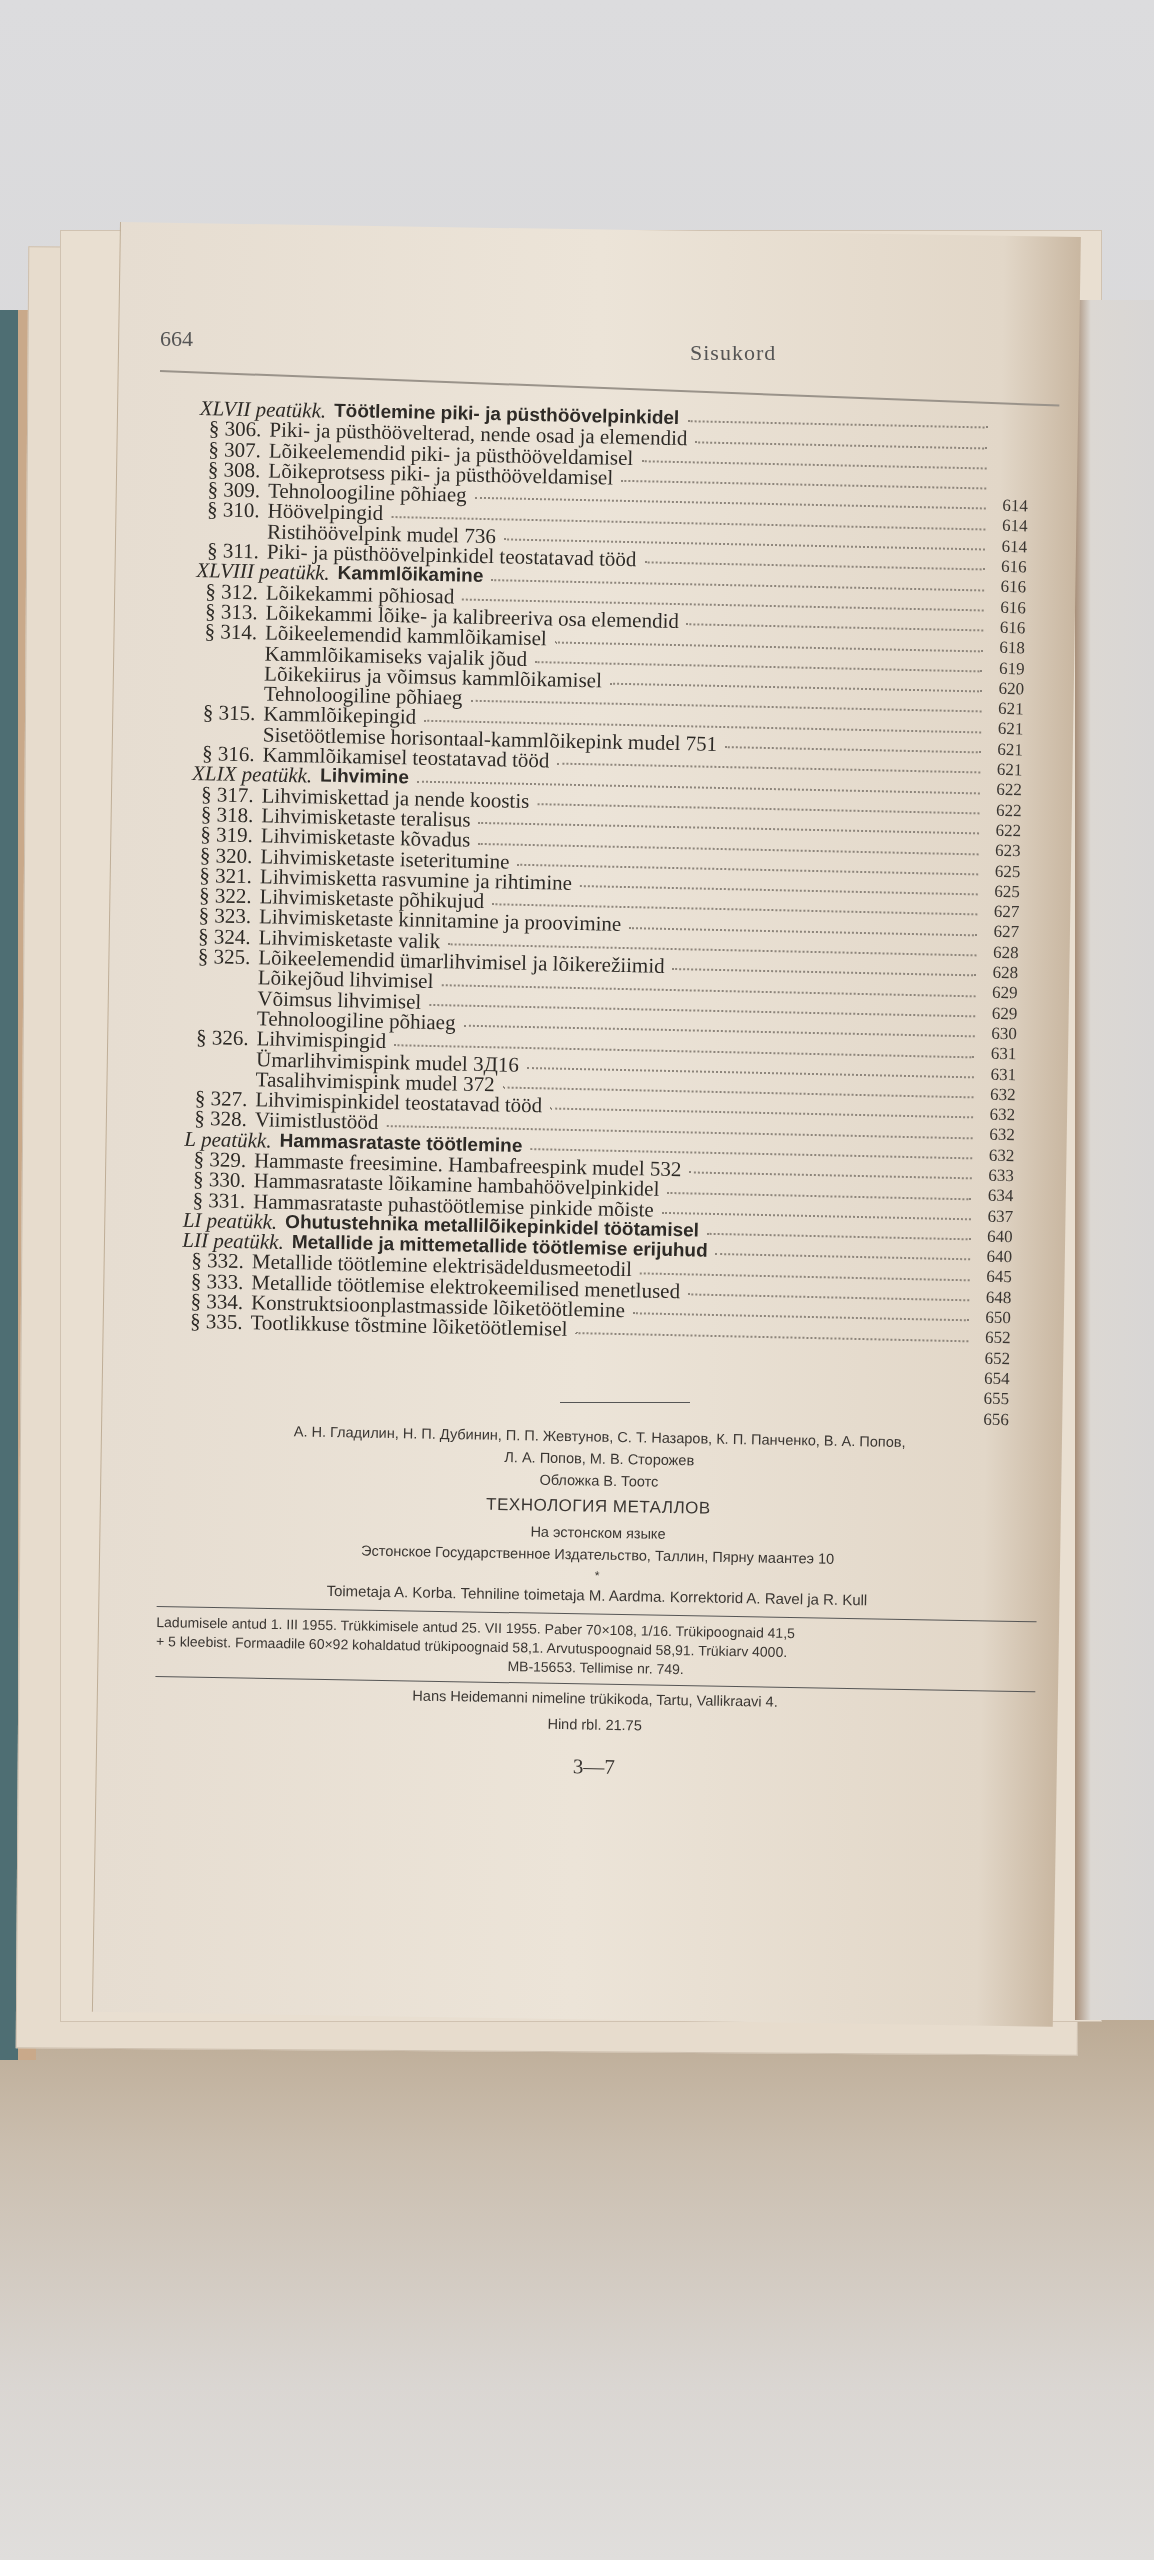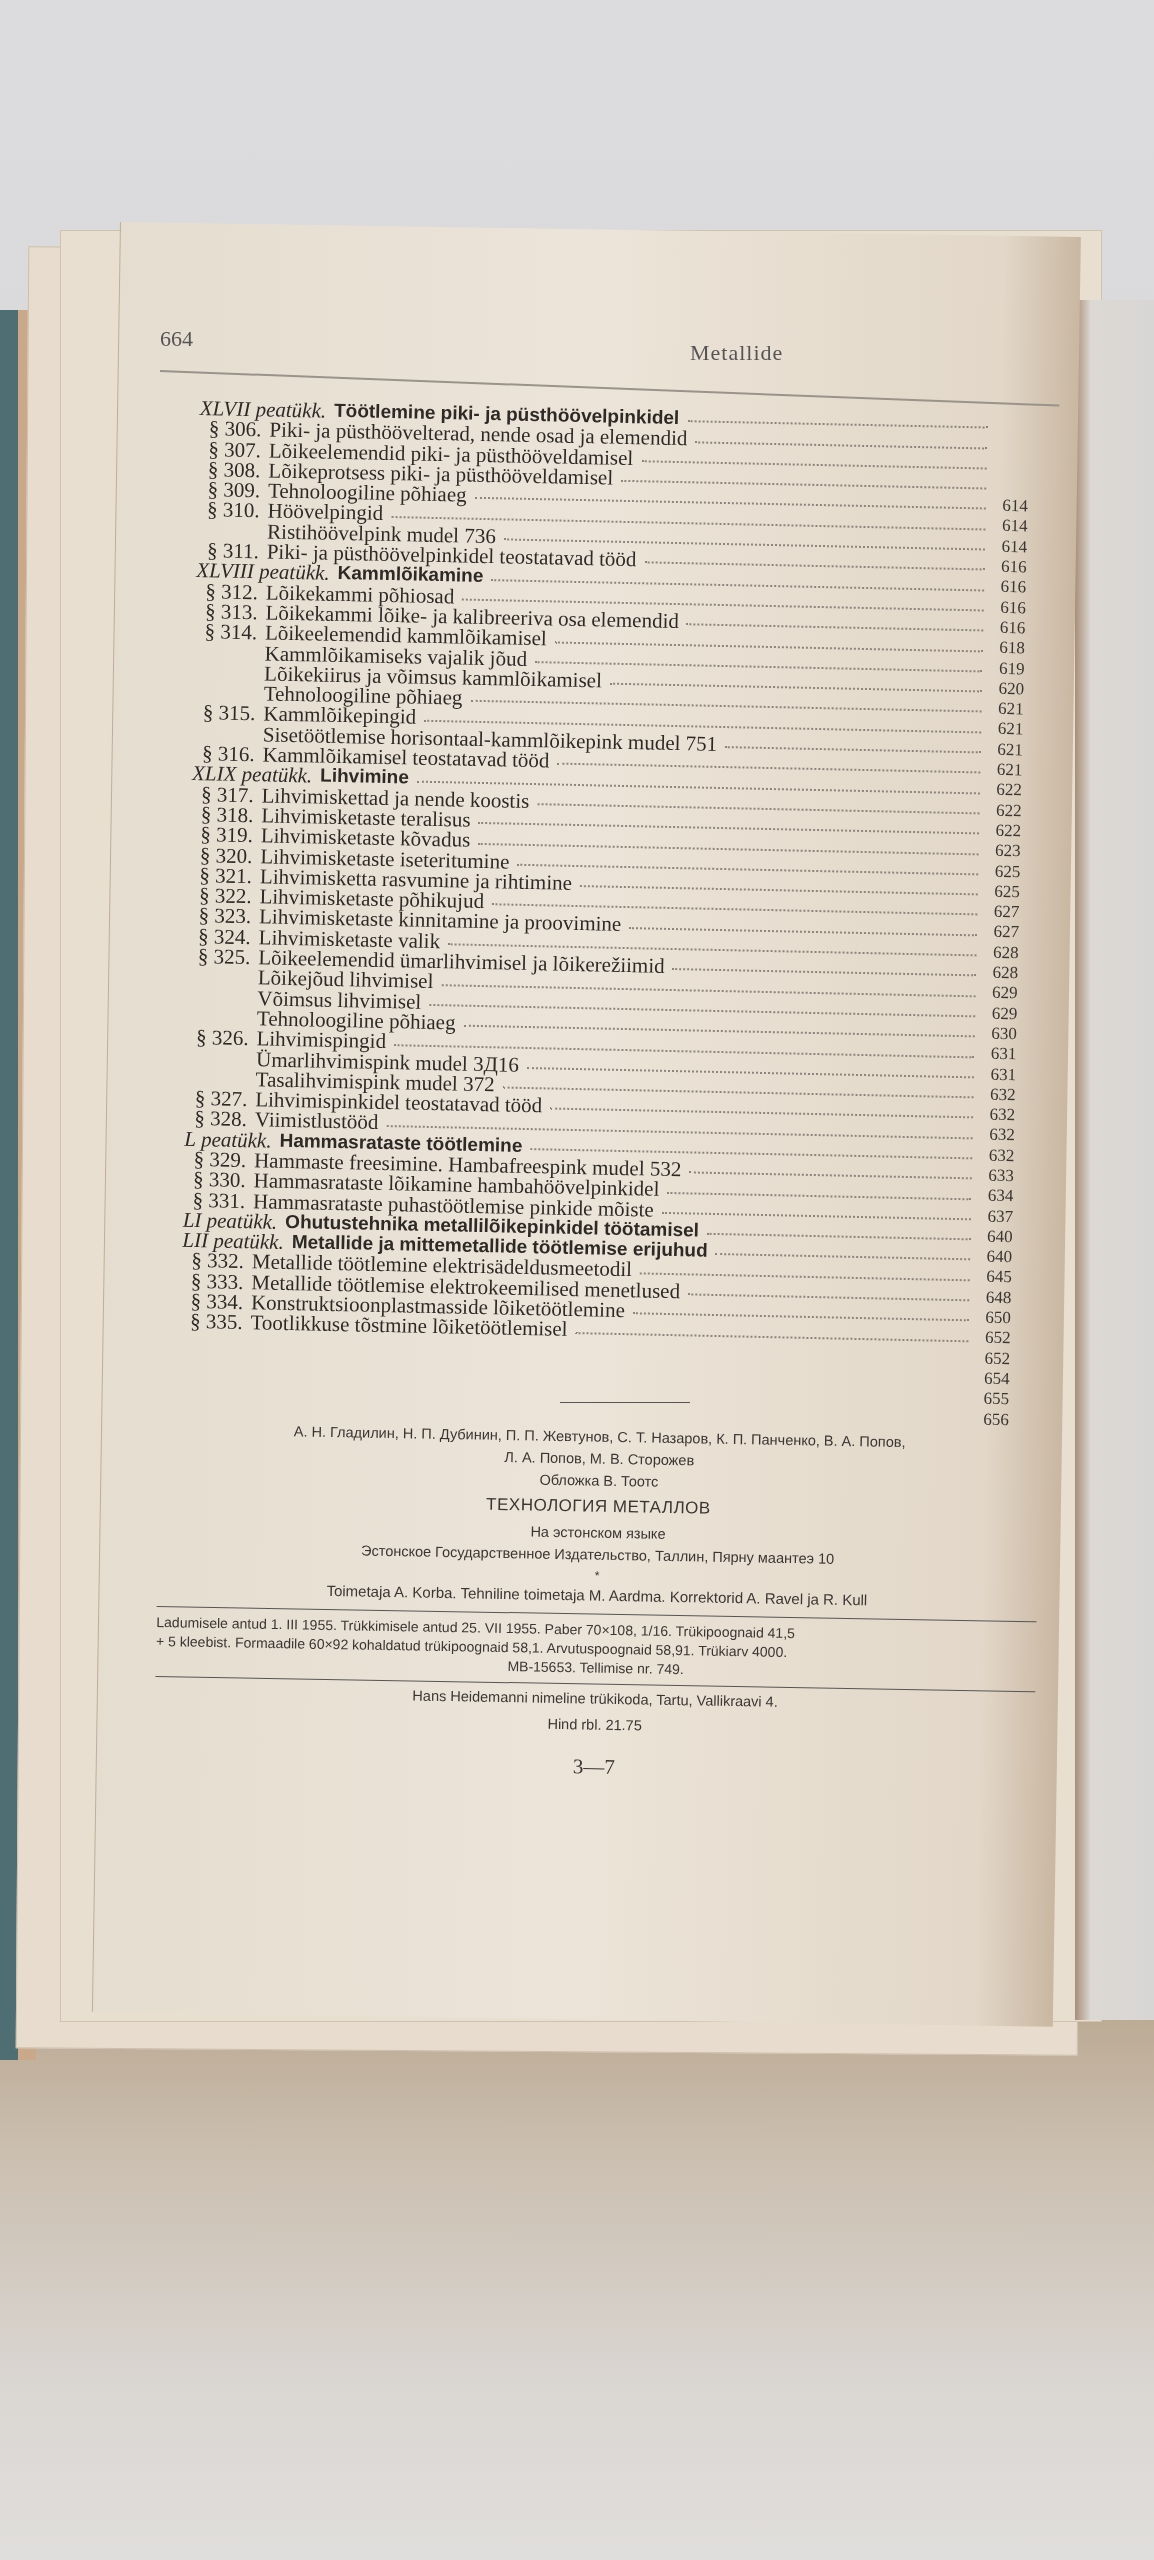--- a/index.html
+++ b/index.html
@@ -55,21 +55,21 @@
 
 <div class="table-surface"></div>
 <div class="cover-edge"></div>
 <div class="back-page"></div>
 <div class="mid-page"></div>
 <div class="right-leaf"></div>
 <div class="page"></div>
 
 <div class="page-header">
   <span class="page-number">664</span>
-  <span class="running-title">Metallide</span>
+  <span class="running-title">Sisukord</span>
   <div class="header-rule"></div>
 </div>
 
 <div class="toc" id="toc">
     <div class="toc-row chapter">
       <span class="chap">XLVII peatükk.</span>
       <span class="title">Töötlemine piki- ja püsthöövelpinkidel</span>
       <span class="dots"></span>
       <span class="pg"></span>
     </div>

